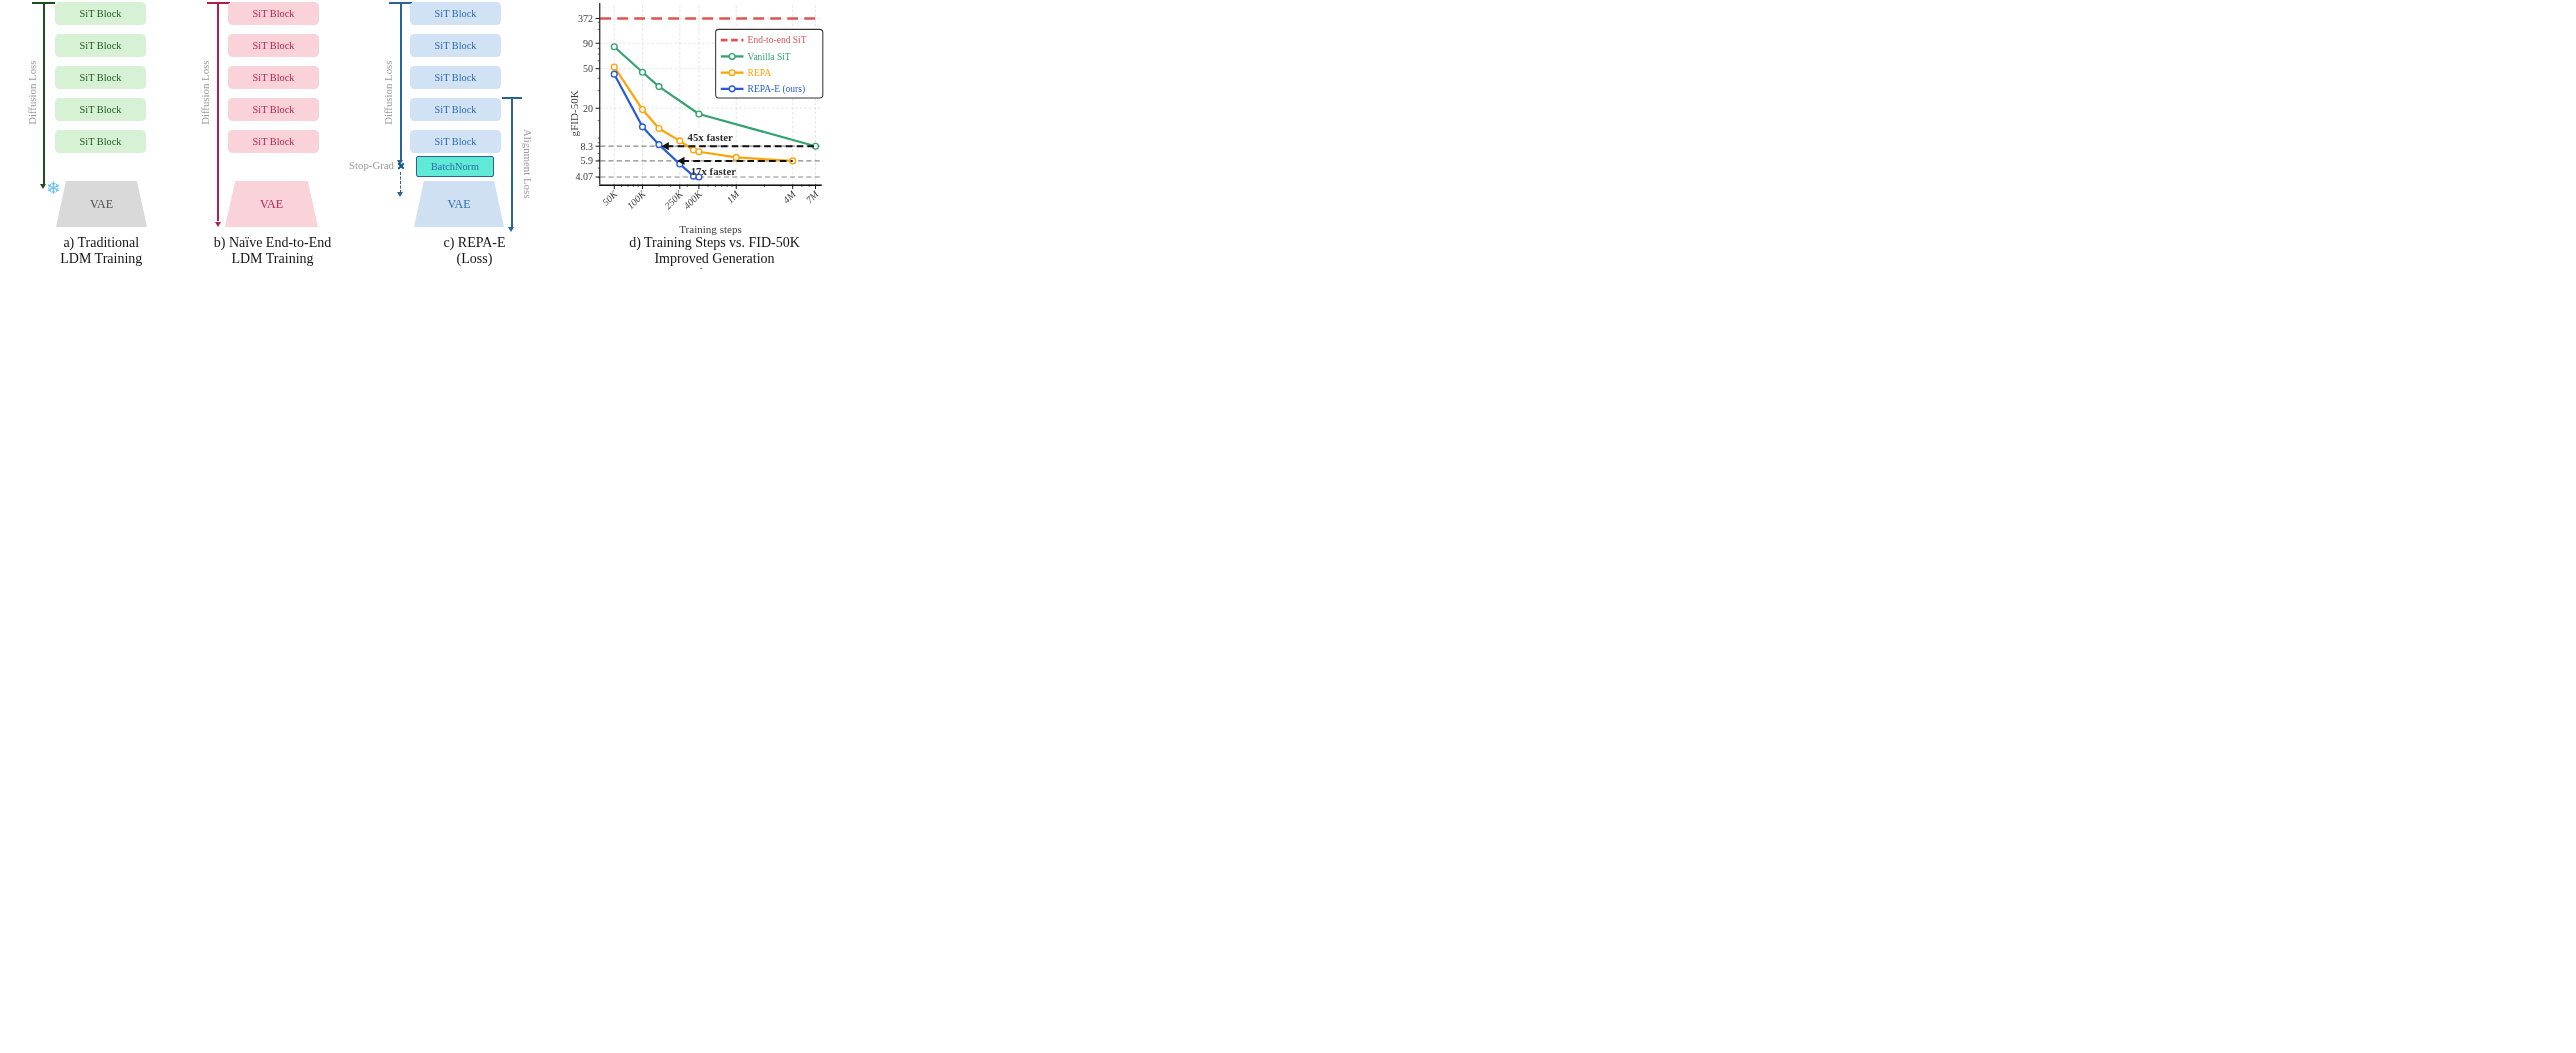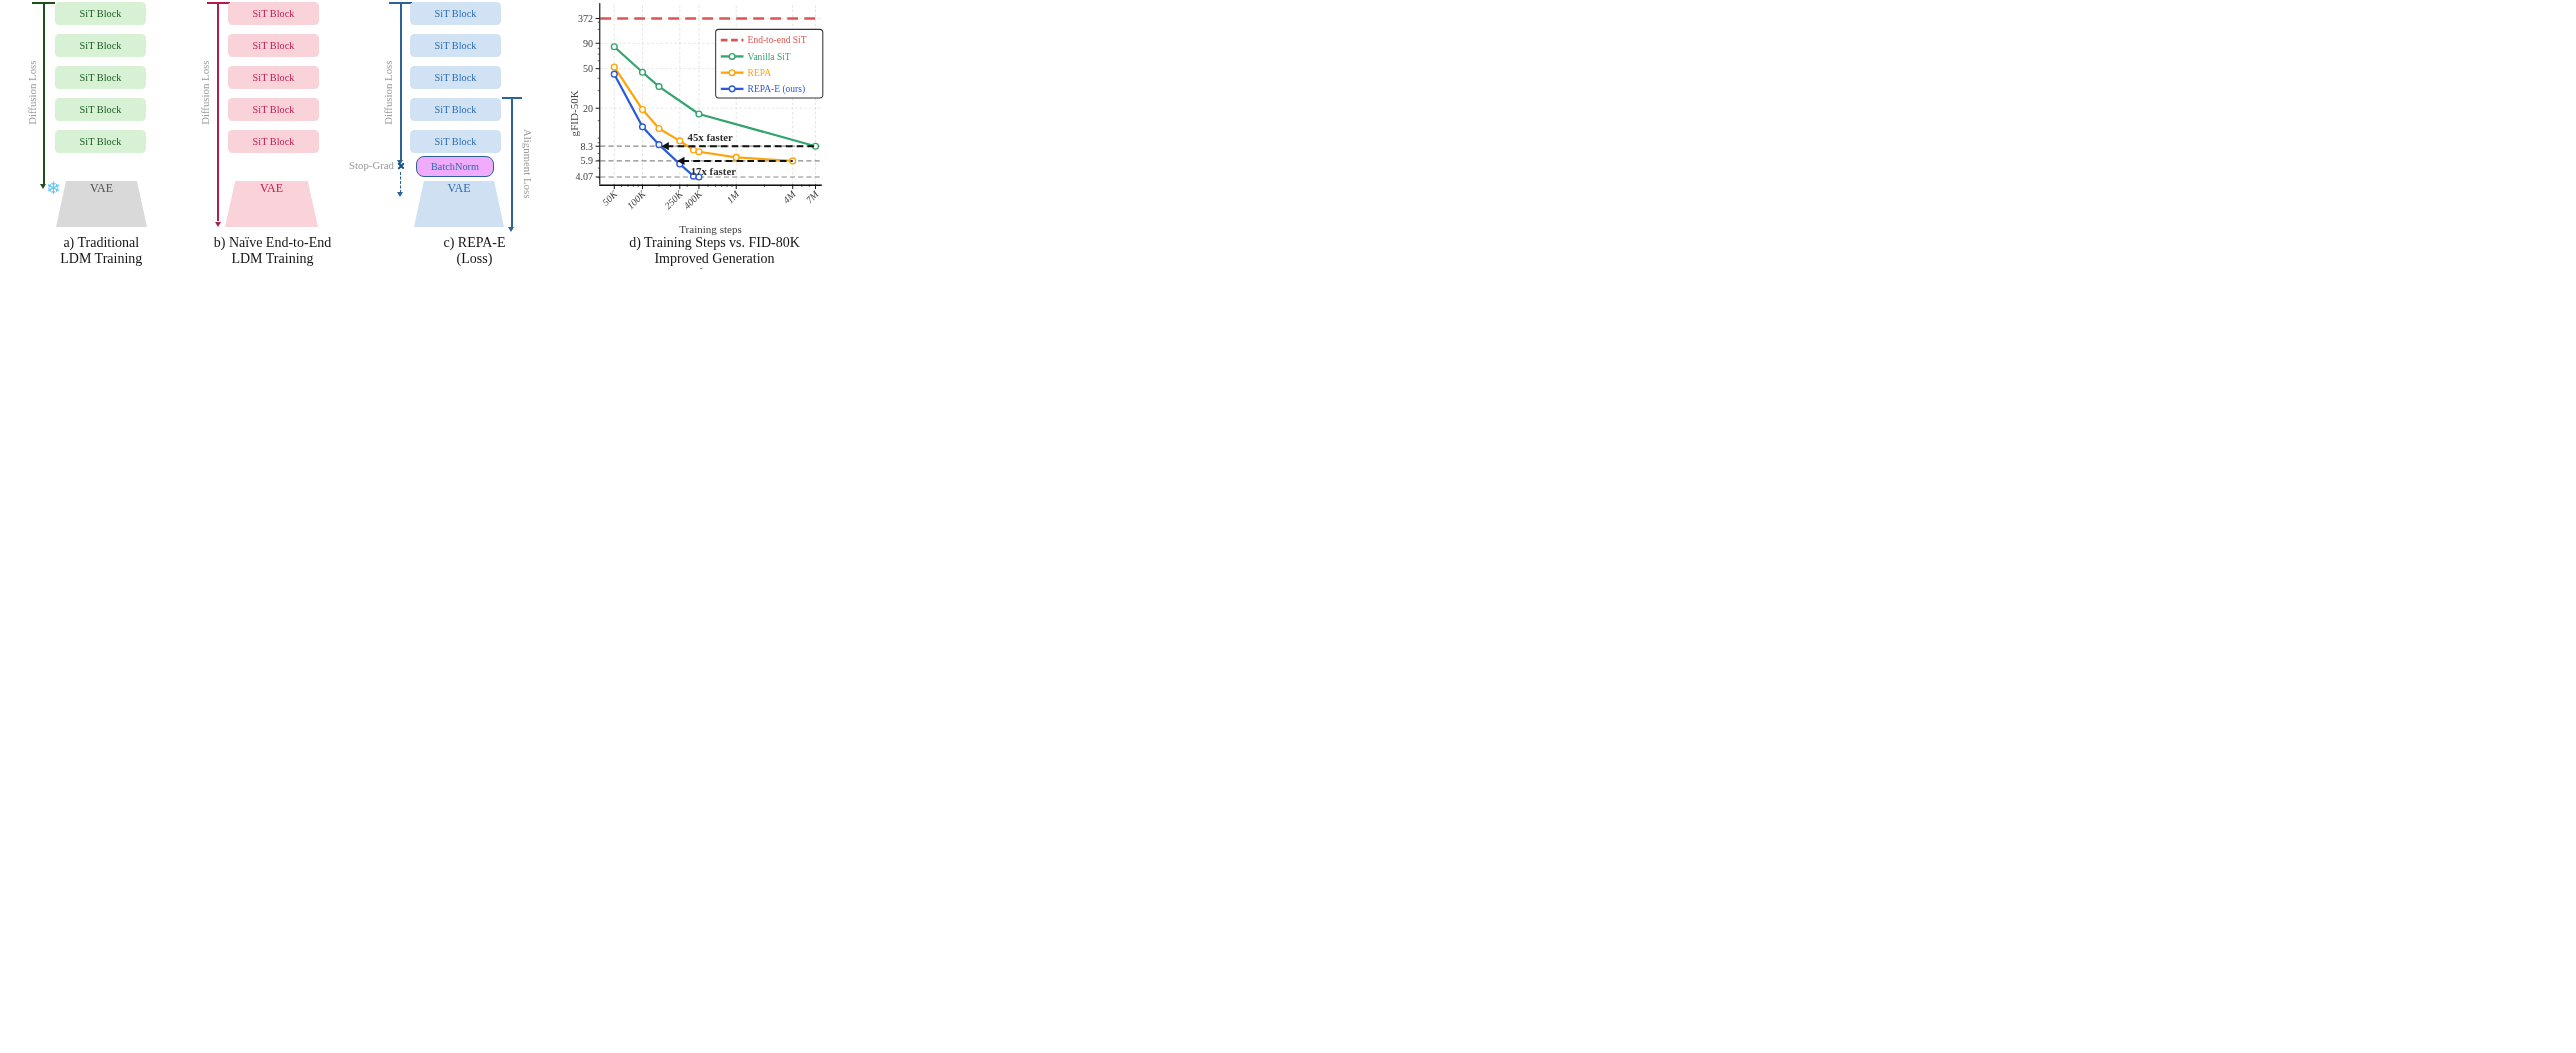--- a/index.html
+++ b/index.html
@@ -1,21 +1,21 @@
 <!DOCTYPE html>
 <html style="font-size:8.2px"><head>
 <meta charset="utf-8">
 <style>
   html,body{margin:0;padding:0;background:#fff;}
   #canvas{position:relative;width:808px;height:269px;background:#fff;overflow:hidden;
           font-family:"Liberation Serif","DejaVu Serif",serif;margin-left:19px;}
   .abs{position:absolute;}
   .sit-block{position:absolute;width:91px;height:23px;border-radius:4.6px;
              display:flex;align-items:center;justify-content:center;font-size:10.3px;}
-  .vae{position:absolute;display:flex;justify-content:center;font-size:12px;}
+  .vae{position:absolute;display:flex;align-items:center;justify-content:center;font-size:12px;}
   .loss-label{position:absolute;width:113px;height:13.4px;text-align:center;color:#9b9b9b;
               font-size:10.8px;white-space:nowrap;}
   .rot-ccw{transform:rotate(-90deg);}
   .rot-cw{transform:rotate(90deg);}
   .vshaft{position:absolute;width:1.5px;}
   .tbar{position:absolute;height:1.5px;}
   .ahead{position:absolute;width:0;height:0;border-left:3.6px solid transparent;
          border-right:3.6px solid transparent;}
   .caption{position:absolute;width:175px;text-align:center;color:#151515;
            font-size:14px;line-height:16px;}
@@ -85,22 +85,22 @@
 
     <div class="abs" style="left:381px;top:172px;height:20.6px;width:0;border-left:1.8px dashed #2b6399;"></div>
     <div class="ahead" style="left:378px;top:192px;border-top:5.2px solid #2b6399;"></div>
 
     <div class="sit-block" style="left:391px;top:2.1px;background:#d0e2f4;color:#2e6cab;">SiT Block</div>
     <div class="sit-block" style="left:391px;top:34px;background:#d0e2f4;color:#2e6cab;">SiT Block</div>
     <div class="sit-block" style="left:391px;top:66px;background:#d0e2f4;color:#2e6cab;">SiT Block</div>
     <div class="sit-block" style="left:391px;top:98px;background:#d0e2f4;color:#2e6cab;">SiT Block</div>
     <div class="sit-block" style="left:391px;top:130px;background:#d0e2f4;color:#2e6cab;">SiT Block</div>
 
-    <div class="abs" style="left:397px;top:156px;width:76px;height:18.5px;background:#f0abfc;
-                border:1.5px solid #2b6399;border-radius:8px;display:flex;align-items:center;
+    <div class="abs" style="left:397px;top:156px;width:76px;height:18.5px;background:#5eead4;
+                border:1.5px solid #2b6399;border-radius:2px;display:flex;align-items:center;
                 justify-content:center;font-size:10.3px;color:#2e6cab;">
       <span>BatchNorm</span>
     </div>
 
     <div class="tbar" style="left:483px;top:97px;width:19.6px;background:#2b6399;"></div>
     <div class="vshaft" style="left:492px;top:97px;height:130px;background:#2b6399;"></div>
     <div class="ahead" style="left:489px;top:227px;border-top:5.2px solid #2b6399;"></div>
     <div class="loss-label rot-cw abs" style="left:452px;top:157px;">Alignment Loss</div>
 
     <div class="vae" style="left:395px;top:181px;width:90px;height:46px;background:#cfe0f2;color:#2e6cab;
@@ -227,17 +227,17 @@
       <text x="1414" y="115.5" font-size="18.5" fill="#35a370" text-anchor="start" font-family="&quot;Liberation Serif&quot;,&quot;DejaVu Serif&quot;,serif">Vanilla SiT</text>
       <line x1="1362" y1="141" x2="1406" y2="141" stroke="#ffa408" stroke-width="4.5"></line>
       <circle cx="1384" cy="141" r="5.5" fill="#fff" stroke="#ffa408" stroke-width="2.6"></circle>
       <text x="1414" y="147" font-size="18.5" fill="#ffa408" text-anchor="start" font-family="&quot;Liberation Serif&quot;,&quot;DejaVu Serif&quot;,serif">REPA</text>
       <line x1="1362" y1="172.5" x2="1406" y2="172.5" stroke="#2a5ada" stroke-width="4.5"></line>
       <circle cx="1384" cy="172.5" r="5.5" fill="#fff" stroke="#2a5ada" stroke-width="2.6"></circle>
       <text x="1414" y="178.5" font-size="18.5" fill="#2a5ada" text-anchor="start" font-family="&quot;Liberation Serif&quot;,&quot;DejaVu Serif&quot;,serif">REPA-E (ours)</text>
     </svg>
 
   <div class="caption" style="left:600px;top:235px;width:191px;">
-    <div>d) Training Steps vs. FID-80K</div>
+    <div>d) Training Steps vs. FID-50K</div>
     <div>Improved Generation Performance</div>
   </div>
 </div>
 
 
 </body></html>

